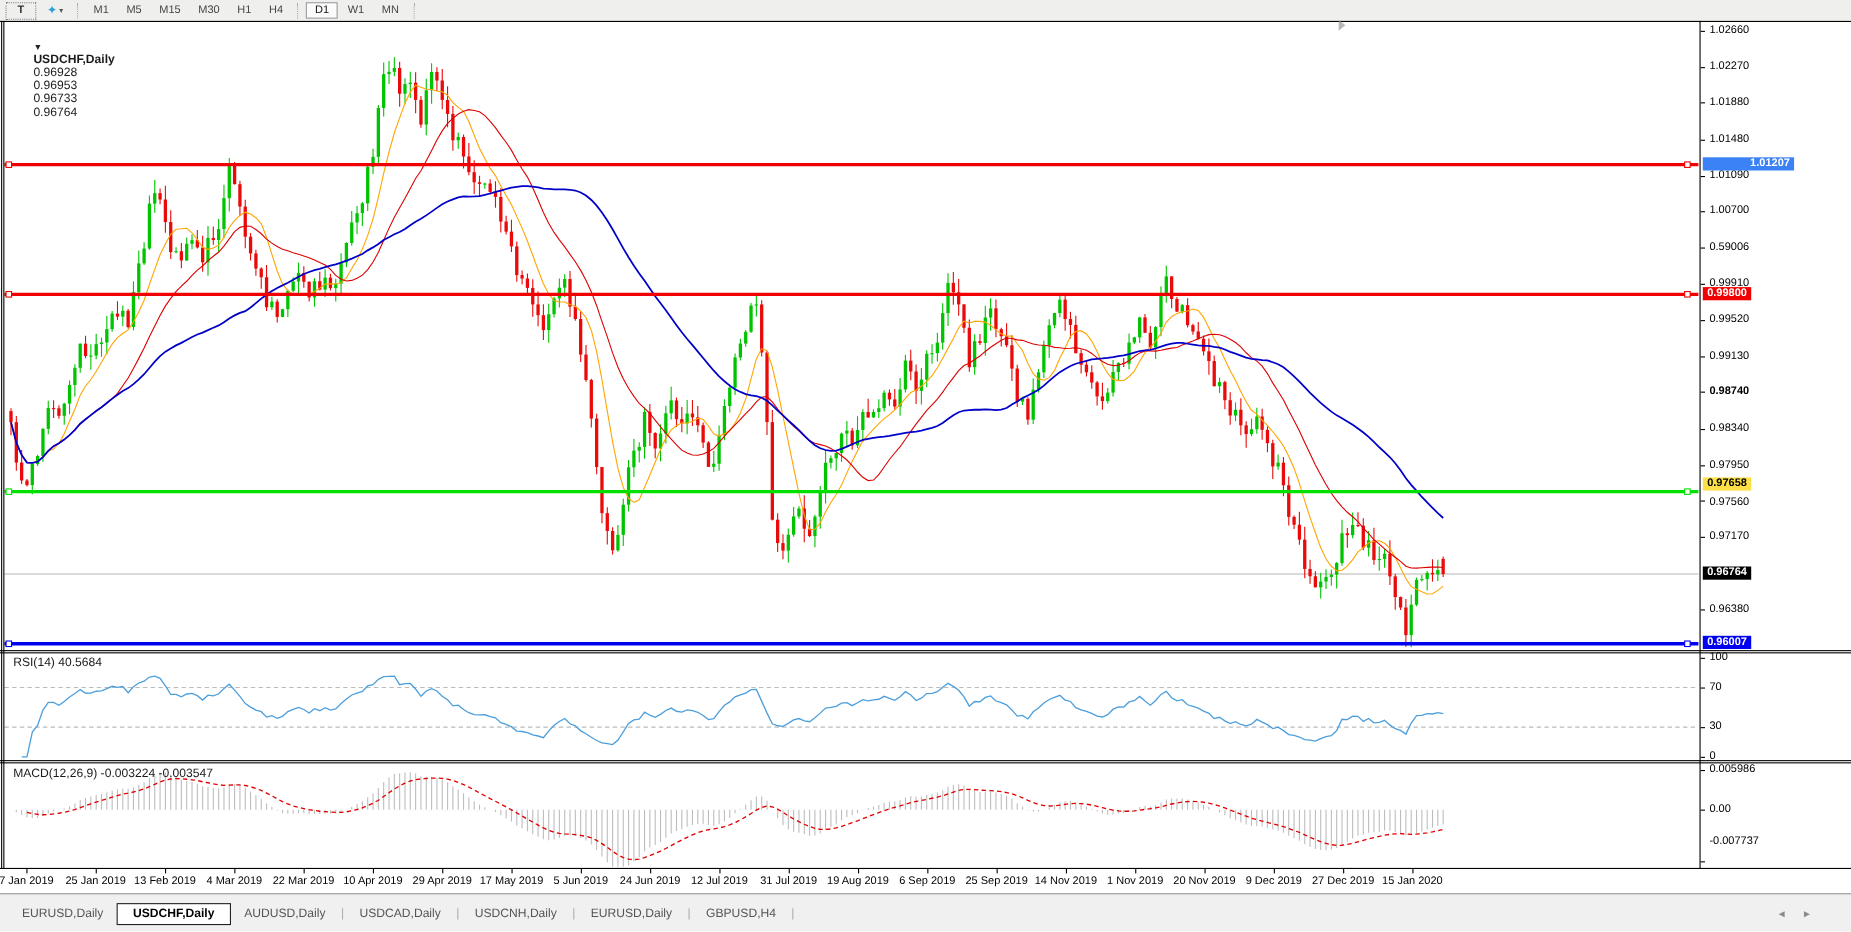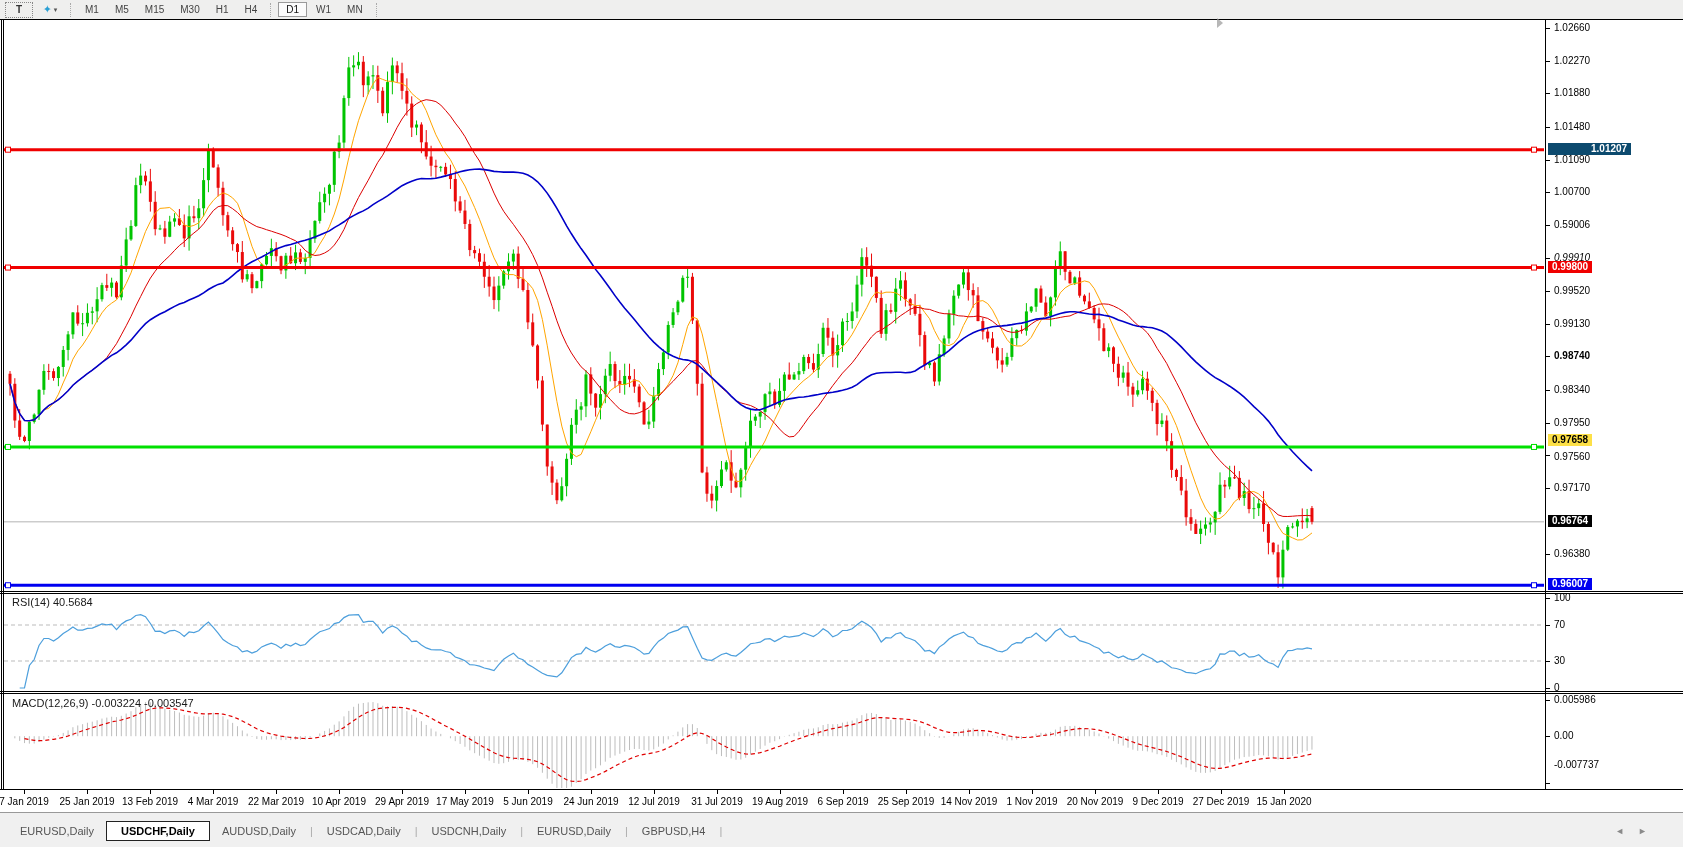--- a/index.html
+++ b/index.html
@@ -626,20 +626,28 @@
         <line x1="4" y1="247.54787999999962" x2="1544" y2="247.54787999999962" stroke="#F00000" stroke-width="3"></line>
         <rect x="5.5" y="245.04787999999962" width="5" height="5" fill="#fff" stroke="#F00000" stroke-width="1"></rect>
         <rect x="1531.5" y="245.04787999999962" width="5" height="5" fill="#fff" stroke="#F00000" stroke-width="1"></rect>
         <line x1="4" y1="426.9575159999996" x2="1544" y2="426.9575159999996" stroke="#00E000" stroke-width="3"></line>
         <rect x="5.5" y="424.4575159999996" width="5" height="5" fill="#fff" stroke="#00E000" stroke-width="1"></rect>
         <rect x="1531.5" y="424.4575159999996" width="5" height="5" fill="#fff" stroke="#00E000" stroke-width="1"></rect>
         <line x1="4" y1="565.2419739999998" x2="1544" y2="565.2419739999998" stroke="#0000F0" stroke-width="3"></line>
         <rect x="5.5" y="562.7419739999998" width="5" height="5" fill="#fff" stroke="#0000F0" stroke-width="1"></rect>
         <rect x="1531.5" y="562.7419739999998" width="5" height="5" fill="#fff" stroke="#0000F0" stroke-width="1"></rect>
       </svg>
+    <div class="paneltitle" id="main-title">
+      <span class="tcaret">▼</span>
+      <span class="sym">USDCHF,Daily</span>&nbsp;
+      <span>0.96928</span>
+      <span>0.96953</span>
+      <span>0.96733</span>
+      <span>0.96764</span>
+    </div>
   </div>
   <div id="scroll-caret"></div>
 
   <div class="panel" id="rsi-panel" style="top:593px;height:98px;width:1545px;">
     <svg id="rsi-svg" width="1545" height="98">
         <line x1="4" y1="32" x2="1544" y2="32" stroke="#BBBBBB" stroke-width="1" stroke-dasharray="4 3"></line>
         <line x1="4" y1="68" x2="1544" y2="68" stroke="#BBBBBB" stroke-width="1" stroke-dasharray="4 3"></line>
         <path d="M19.7 95.0 L24.5 95.0 L29.4 72.5 L34.2 66.5 L39.0 52.5 L43.9 45.5 L48.7 45.5 L53.6 48.1 L58.4 44.8 L63.2 40.6 L68.1 37.5 L72.9 33.9 L77.8 37.2 L82.6 37.1 L87.4 35.4 L92.3 35.1 L97.1 33.1 L102.0 30.9 L106.8 31.9 L111.6 31.1 L116.5 36.7 L121.3 31.3 L126.2 27.9 L131.0 26.3 L135.8 22.5 L140.7 21.7 L145.5 23.7 L150.4 30.5 L155.2 38.3 L160.0 38.2 L164.9 40.5 L169.7 37.9 L174.6 37.3 L179.4 39.4 L184.2 43.4 L189.1 39.0 L193.9 39.6 L198.8 37.7 L203.6 33.0 L208.4 29.0 L213.3 34.4 L218.1 40.1 L223.0 46.6 L227.8 49.8 L232.6 52.5 L237.5 54.0 L242.3 58.9 L247.2 57.6 L252.0 60.0 L256.8 58.2 L261.7 53.9 L266.5 51.9 L271.4 50.1 L276.2 52.0 L281.0 55.2 L285.9 51.3 L290.7 53.1 L295.6 50.3 L300.4 52.6 L305.2 51.5 L310.1 46.5 L314.9 42.5 L319.8 38.8 L324.6 37.2 L329.4 35.6 L334.3 30.6 L339.1 29.4 L344.0 24.6 L348.8 22.1 L353.6 21.9 L358.5 21.6 L363.3 29.4 L368.2 28.4 L373.0 28.3 L377.8 33.4 L382.7 40.0 L387.5 35.2 L392.4 33.0 L397.2 35.2 L402.0 40.0 L406.9 43.2 L411.7 48.7 L416.6 48.1 L421.4 52.0 L426.2 54.9 L431.1 56.6 L435.9 56.9 L440.8 56.8 L445.6 58.5 L450.4 59.5 L455.3 64.0 L460.1 65.6 L465.0 67.8 L469.8 71.6 L474.6 72.0 L479.5 73.1 L484.3 75.0 L489.2 76.1 L494.0 77.6 L498.8 71.7 L503.7 66.3 L508.5 62.9 L513.4 60.2 L518.2 65.0 L523.0 66.8 L527.9 71.4 L532.7 74.0 L537.6 77.2 L542.4 80.2 L547.2 82.4 L552.1 83.1 L556.9 83.9 L561.8 79.8 L566.6 72.4 L571.4 64.6 L576.3 61.4 L581.1 60.7 L586.0 54.4 L590.8 57.2 L595.6 59.1 L600.5 56.4 L605.3 52.9 L610.2 50.7 L615.0 53.6 L619.8 54.3 L624.7 52.4 L629.5 53.1 L634.4 54.5 L639.2 57.4 L644.0 61.2 L648.9 60.4 L653.7 53.9 L658.6 48.2 L663.4 45.1 L668.2 40.5 L673.1 38.6 L677.9 37.1 L682.8 33.9 L687.6 33.7 L692.4 44.4 L697.3 55.3 L702.1 65.0 L707.0 66.8 L711.8 67.3 L716.6 64.6 L721.5 61.5 L726.3 60.2 L731.2 62.3 L736.0 63.1 L740.8 59.5 L745.7 55.3 L750.5 50.7 L755.4 50.0 L760.2 49.2 L765.0 46.2 L769.9 45.7 L774.7 48.5 L779.6 45.9 L784.4 43.1 L789.2 44.2 L794.1 43.3 L798.9 42.7 L803.8 40.0 L808.6 41.8 L813.4 43.6 L818.3 40.4 L823.1 35.8 L828.0 38.8 L832.8 43.8 L837.6 41.7 L842.5 37.5 L847.3 37.4 L852.2 35.8 L857.0 31.7 L861.8 28.2 L866.7 31.0 L871.5 34.5 L876.4 40.6 L881.2 49.0 L886.0 44.7 L890.9 45.0 L895.7 41.0 L900.6 39.7 L905.4 44.3 L910.2 45.8 L915.1 47.8 L919.9 52.4 L924.8 58.0 L929.6 57.4 L934.4 60.6 L939.3 54.1 L944.1 50.7 L949.0 46.0 L953.8 42.9 L958.6 41.0 L963.5 39.1 L968.3 43.4 L973.2 44.7 L978.0 50.3 L982.8 52.4 L987.7 53.8 L992.5 55.6 L997.4 58.0 L1002.2 58.8 L1007.0 56.7 L1011.9 51.7 L1016.7 49.6 L1021.6 49.8 L1026.4 45.1 L1031.2 44.0 L1036.1 40.1 L1040.9 44.3 L1045.8 48.1 L1050.6 43.8 L1055.4 38.3 L1060.3 35.5 L1065.1 41.3 L1070.0 44.2 L1074.8 43.1 L1079.6 47.7 L1084.5 49.1 L1089.3 50.7 L1094.2 53.5 L1099.0 55.5 L1103.8 60.2 L1108.7 59.1 L1113.5 62.3 L1118.4 64.8 L1123.2 63.0 L1128.0 65.6 L1132.9 66.9 L1137.7 65.3 L1142.6 61.0 L1147.4 63.5 L1152.2 65.8 L1157.1 69.3 L1161.9 68.0 L1166.8 71.2 L1171.6 74.8 L1176.4 75.5 L1181.3 77.0 L1186.1 79.4 L1191.0 79.9 L1195.8 80.7 L1200.6 78.5 L1205.5 76.7 L1210.3 75.8 L1215.2 71.1 L1220.0 60.9 L1224.8 61.2 L1229.7 58.0 L1234.5 58.2 L1239.4 62.8 L1244.2 60.2 L1249.0 64.1 L1253.9 63.7 L1258.7 61.8 L1263.6 66.2 L1268.4 69.5 L1273.2 71.0 L1278.1 74.4 L1282.9 64.3 L1287.8 57.6 L1292.6 57.4 L1297.4 55.8 L1302.3 56.1 L1307.1 54.8 L1312.0 55.8 " fill="none" stroke="#4D9FDC" stroke-width="1.2"></path>
       </svg>
     <div class="paneltitle" style="top:3px;">RSI(14) 40.5684</div>
@@ -931,38 +939,38 @@
       <div class="axlbl" style="top: 68.3312px;">1.01880</div>
       <div class="axtickmark" style="top: 107.834px;"></div>
       <div class="axlbl" style="top: 101.834px;">1.01480</div>
       <div class="axtickmark" style="top: 140.5px;"></div>
       <div class="axlbl" style="top: 134.5px;">1.01090</div>
       <div class="axtickmark" style="top: 173.166px;"></div>
       <div class="axlbl" style="top: 167.166px;">1.00700</div>
       <div class="axtickmark" style="top: 205.831px;"></div>
       <div class="axlbl" style="top: 199.831px;">0.59006</div>
       <div class="axtickmark" style="top: 239.334px;"></div>
-      <div class="axlbl" style="top: 233.334px; font-style: italic;">0.99910</div>
+      <div class="axlbl" style="top: 233.334px;">0.99910</div>
       <div class="axtickmark" style="top: 272px;"></div>
       <div class="axlbl" style="top: 266px;">0.99520</div>
       <div class="axtickmark" style="top: 304.666px;"></div>
       <div class="axlbl" style="top: 298.666px;">0.99130</div>
       <div class="axtickmark" style="top: 337.331px;"></div>
       <div class="axlbl" style="top: 331.331px; font-weight: bold;">0.98740</div>
       <div class="axtickmark" style="top: 370.835px;"></div>
       <div class="axlbl" style="top: 364.835px;">0.98340</div>
       <div class="axtickmark" style="top: 403.5px;"></div>
       <div class="axlbl" style="top: 397.5px;">0.97950</div>
       <div class="axtickmark" style="top: 436.166px;"></div>
       <div class="axlbl" style="top: 412px; margin-top: 20px;">0.97560</div>
       <div class="axtickmark" style="top: 468.831px;"></div>
       <div class="axlbl" style="top: 462.831px;">0.97170</div>
       <div class="axtickmark" style="top: 535px;"></div>
       <div class="axlbl" style="top: 529px;">0.96380</div>
-      <div class="pricebox" style="top: 123.7px; background: #0c4a6e; color: rgb(255, 255, 255); padding-left: 43px;">1.01207</div>
+      <div class="pricebox" style="top: 123.7px; background: #3b82f6; color: rgb(255, 255, 255); padding-left: 43px;">1.01207</div>
       <div class="pricebox" style="top: 241.548px; background: rgb(240, 0, 0); color: rgb(255, 255, 255);">0.99800</div>
       <div class="pricebox" style="top: 415px; background: #fde047; color: rgb(0, 0, 0);">0.97658</div>
       <div class="pricebox" style="top: 559.242px; background: rgb(0, 0, 240); color: rgb(255, 255, 255);">0.96007</div>
       <div class="pricebox" style="top: 495.837px; background: rgb(0, 0, 0); color: rgb(255, 255, 255);">0.96764</div>
       <div class="axtickmark" style="top: 579px;"></div>
       <div class="axlbl" style="top: 573px;">100</div>
       <div class="axtickmark" style="top: 606px;"></div>
       <div class="axlbl" style="top: 600px;">70</div>
       <div class="axtickmark" style="top: 642px;"></div>
       <div class="axlbl" style="top: 636px;">30</div>

